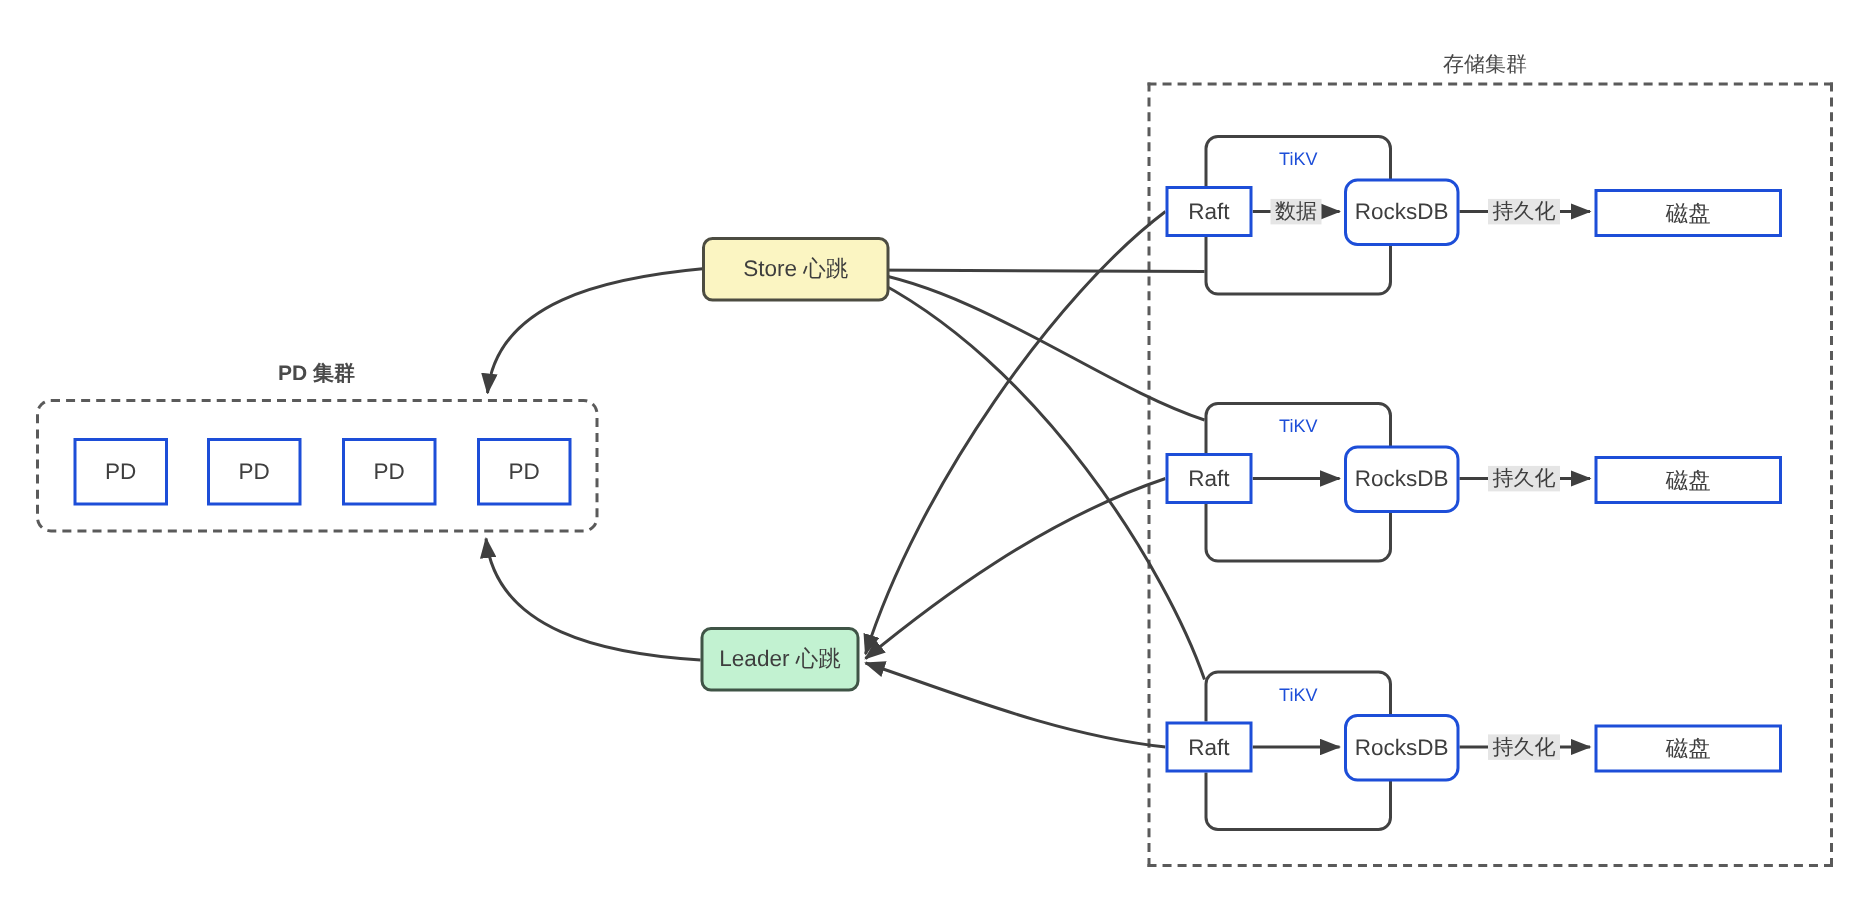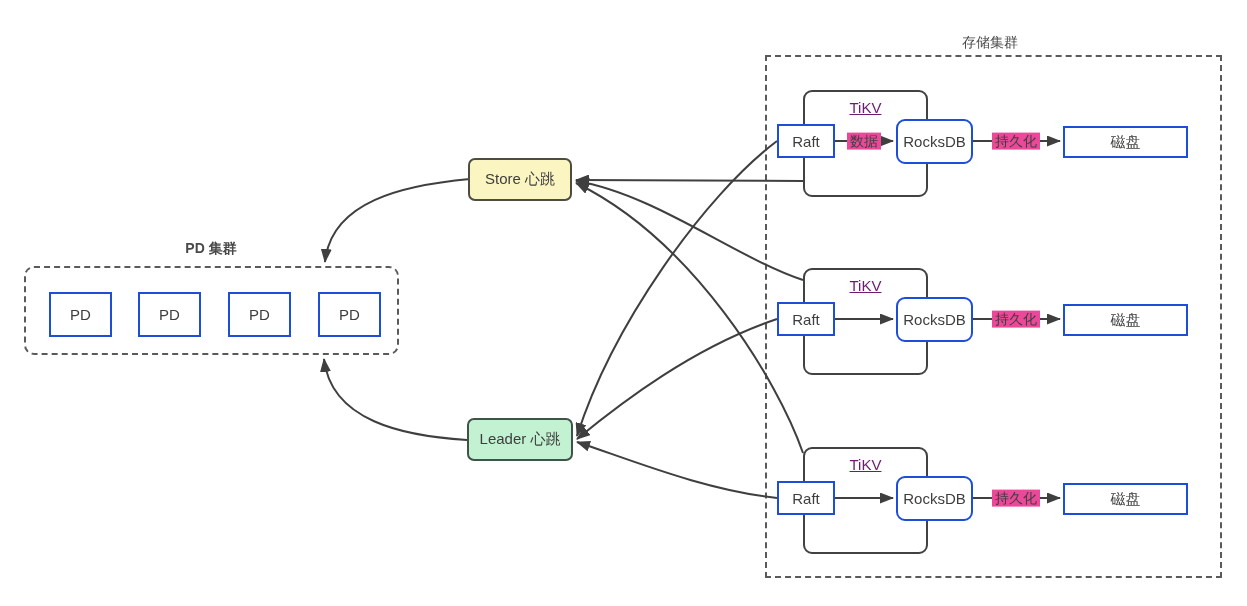--- a/index.html
+++ b/index.html
@@ -8,30 +8,30 @@
     font-family:"Liberation Sans","DejaVu Sans",sans-serif;color:#3e3e3e;
   }
   .abs{position:absolute;box-sizing:border-box;}
   .dashed-box{border:2px dashed #5a5a5a;background:transparent;}
   .node{
     border:2px solid #1d4ed8;background:#ffffff;display:flex;align-items:center;justify-content:center;
     font-size:15px;color:#3e3e3e;
   }
   .rounded{border-radius:9px;}
   .cluster-title{font-size:14px;color:#4a4a4a;text-align:center;white-space:nowrap;transform:translateX(-50%);}
-  .tikv-label{position:absolute;left:0;top:7px;width:100%;text-align:center;font-size:15px;color:#701a75;text-decoration:underline;}
+  .tikv-label{position:absolute;left:0;top:7px;width:100%;text-align:center;font-size:12px;color:#1d4ed8;}
   .tikv-box{border:2px solid #424242;border-radius:9px;background:#ffffff;}
   .hb{
     border:2px solid #4c4c41;border-radius:7px;display:flex;align-items:center;justify-content:center;
     font-size:15px;color:#3e3e3e;
   }
   .hb-store{background:#fbf5c2;}
   .hb-leader{background:#c2f2d1;border-color:#3f5446;}
   .edge-label{
-    position:absolute;transform:translate(-50%,-50%);background:#ec4899;padding:0 3px;
+    position:absolute;transform:translate(-50%,-50%);background:#e5e5e5;padding:0 3px;
     font-size:14px;color:#3e3e3e;white-space:nowrap;line-height:1.2;
   }
   .edge-label:empty{display:none;}
   .watermark{font-size:17px;color:#9e9e9e;white-space:nowrap;}
   svg.wires{position:absolute;left:0;top:0;pointer-events:none;}
   svg.wires path{fill:none;stroke:#3f3f3f;stroke-width:2;}
 </style>
 </head>
 <body>
 
@@ -86,21 +86,21 @@
   <div class="abs node" style="left:138px;top:292px;width:63px;height:45px;">
       <span>PD</span>
     </div>
   <div class="abs node" style="left:228px;top:292px;width:63px;height:45px;">
       <span>PD</span>
     </div>
   <div class="abs node" style="left:318px;top:292px;width:63px;height:45px;">
       <span>PD</span>
     </div>
 
-  <div class="abs hb hb-store" style="left:468px;top:158px;width:104px;height:43px;">
+  <div class="abs hb hb-store" style="left:468px;top:158px;width:125px;height:43px;">
       <span>Store 心跳</span>
     </div>
   <div class="abs hb hb-leader" style="left:467px;top:418px;width:106px;height:43px;">
       <span>Leader 心跳</span>
     </div>
 
   <div class="abs node" style="left:777px;top:124px;width:58px;height:34px;">
       <span>Raft</span>
     </div>
   <div class="abs node rounded" style="left:896px;top:119px;width:77px;height:45px;">

